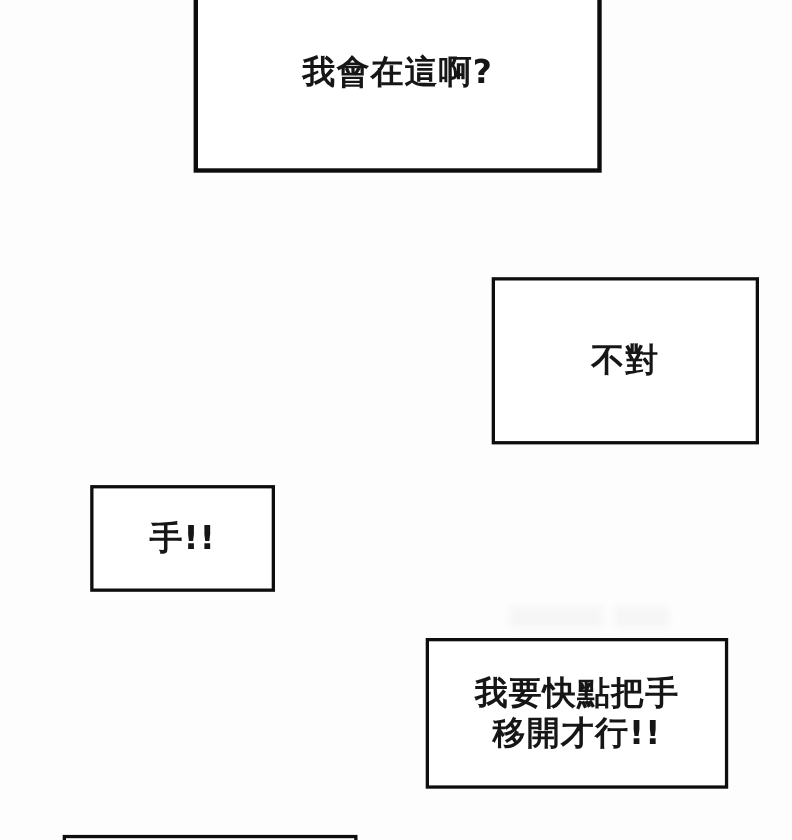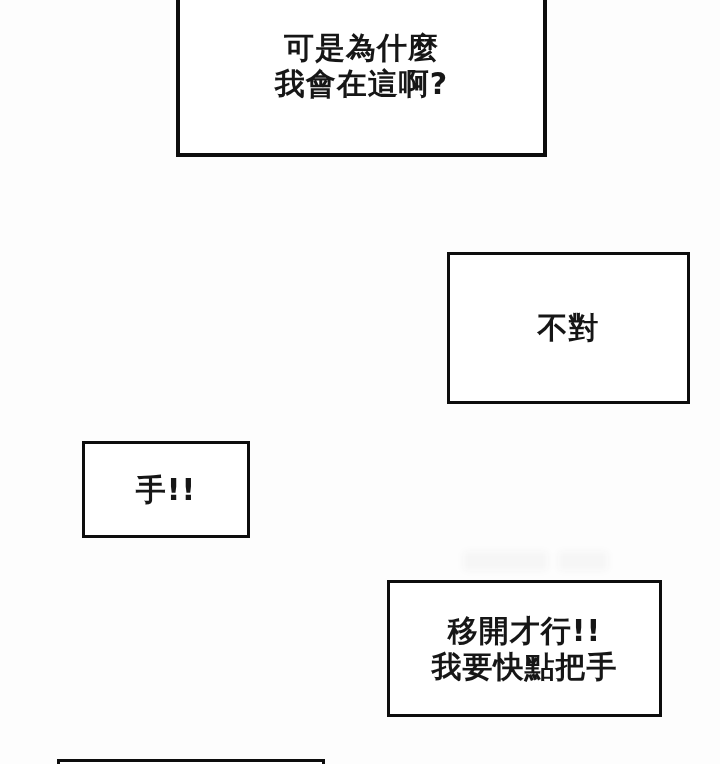--- a/index.html
+++ b/index.html
@@ -52,21 +52,20 @@
   .s1 { left: 463px; top: 551px; width: 85px; height: 20px; }
   .s2 { left: 558px; top: 551px; width: 50px; height: 20px; }
 </style>
 </head>
 <body>
 
 <div class="page">
 
   <div class="bubble b1">
     <div class="txt">
-      <div>可是為什麼</div>
       <div>我會在這啊?</div>
     </div>
   </div>
 
   <div class="bubble b2">
     <div class="txt">
       <div>不對</div>
     </div>
   </div>
 
@@ -74,20 +73,20 @@
     <div class="txt">
       <div>手!!</div>
     </div>
   </div>
 
   <div class="smudge s1"></div>
   <div class="smudge s2"></div>
 
   <div class="bubble b4">
     <div class="txt">
+      <div>我要快點把手</div>
       <div>移開才行!!</div>
-      <div>我要快點把手</div>
     </div>
   </div>
 
   <div class="bubble b5"></div>
 
 </div>
 
 </body></html>

